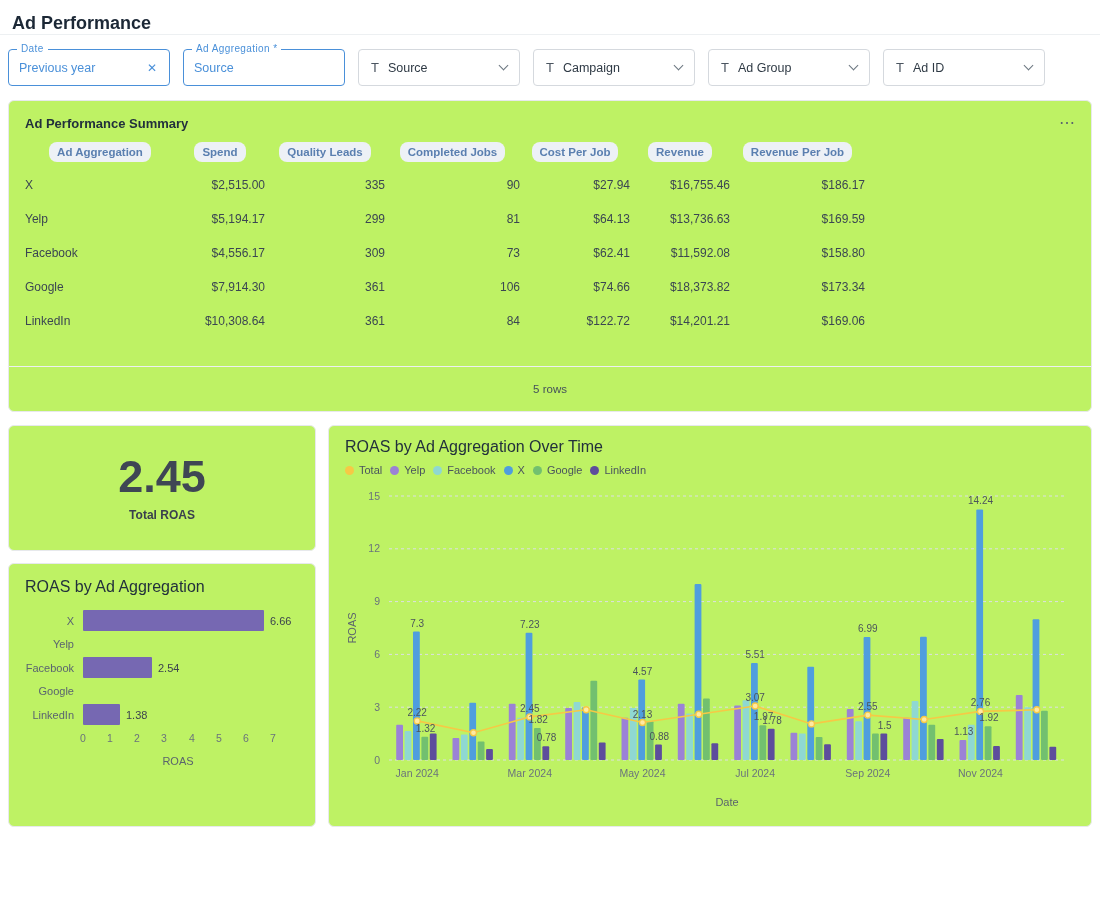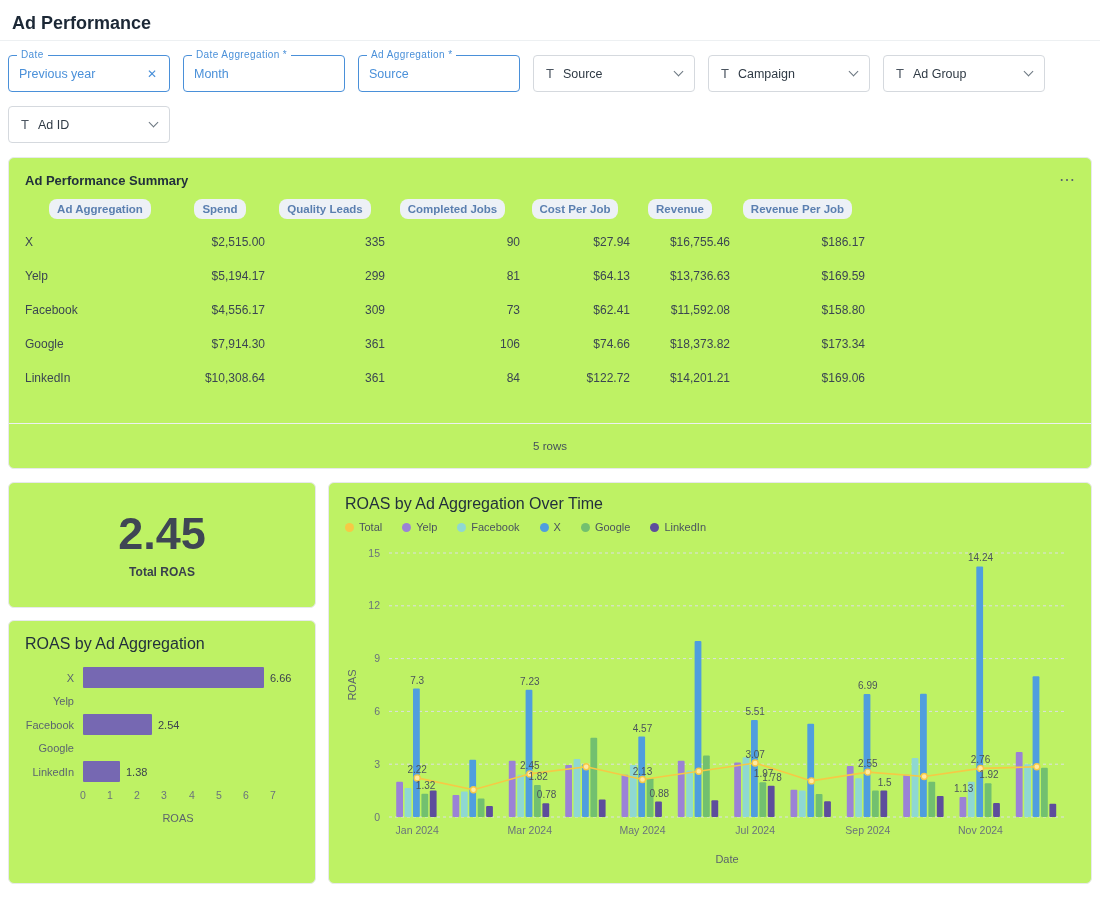--- a/index.html
+++ b/index.html
@@ -3,21 +3,21 @@
 <meta charset="utf-8">
 <style>
   * { box-sizing: border-box; }
   html,body { margin:0; padding:0; background:#fff; }
   body {
     width:1100px; min-height:899px;
     font-family:"Liberation Sans", sans-serif;
     color:#333; font-size:13px;
   }
   .page-header {
-    padding:13px 12px 6px;
+    padding:13px 12px 0;
     border-bottom:1px solid #edf0f2;
     font-size:18px; font-weight:700; color:#1c2836;
   }
   .filters {
     display:flex; flex-wrap:wrap; gap:14px 13px;
     padding:14px 8px 6px;
   }
   .field {
     position:relative; width:162px; height:37px;
     border:1.5px solid #4a90d9; border-radius:4px;
@@ -71,40 +71,36 @@
   .hchart { margin-top:14px; }
   .hrow { display:flex; align-items:center; margin:7px 0; }
   .hlabel { width:58px; text-align:right; padding-right:9px; font-size:11px; color:#5a6470; }
   .hplot { width:214px; display:flex; align-items:center; }
   .hbar { height:21px; background:#7668b2; border-radius:1px; }
   .hval { margin-left:6px; font-size:11px; color:#3c434e; }
   .haxis { position:relative; height:15px; margin-left:58px; width:196px; margin-top:4px; }
   .haxis span { position:absolute; transform:translateX(-50%); font-size:10.5px; color:#6a737c; }
   .hxlabel { margin-left:58px; width:190px; text-align:center; font-size:11px; color:#5b646d; margin-top:8px; }
   .right-panel { flex:1; height:402px; padding:12px 16px; }
-  .timeline-legend { display:flex; gap:20px; margin-top:8px; align-items:center; }
+  .timeline-legend { display:flex; gap:8px; margin-top:8px; align-items:center; }
   .litem { display:flex; gap:5px; align-items:center; cursor:pointer; }
   .ldot { width:9px; height:9px; border-radius:50%; display:inline-block; }
   .litem span:last-child { font-size:11px; color:#4a545e; }
   .timeline-chart { margin-top:4px; }
 </style>
 </head>
 <body>
 
 <div class="page-header">Ad Performance</div>
 
 <div class="filters">
   <div class="field">
     <span class="flabel">Date</span>
     <span class="fvalue">Previous year</span>
     <span class="fclear">✕</span>
-  </div>
-  <div class="field">
-    <span class="flabel">Date Aggregation *</span>
-    <span class="fvalue">Month</span>
   </div>
   <div class="field">
     <span class="flabel">Ad Aggregation *</span>
     <span class="fvalue">Source</span>
   </div>
   <div class="dd">
     <span class="ticon">T</span>
     <span class="dlabel">Source</span>
     <span class="chev"></span>
   </div>

